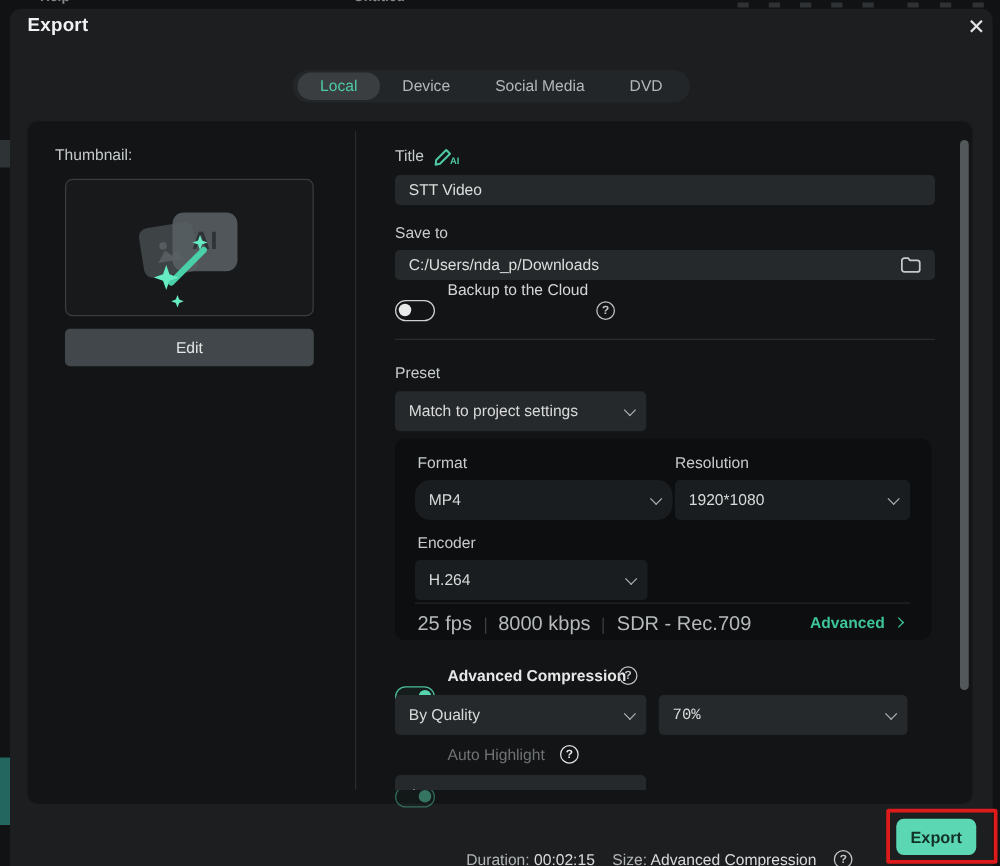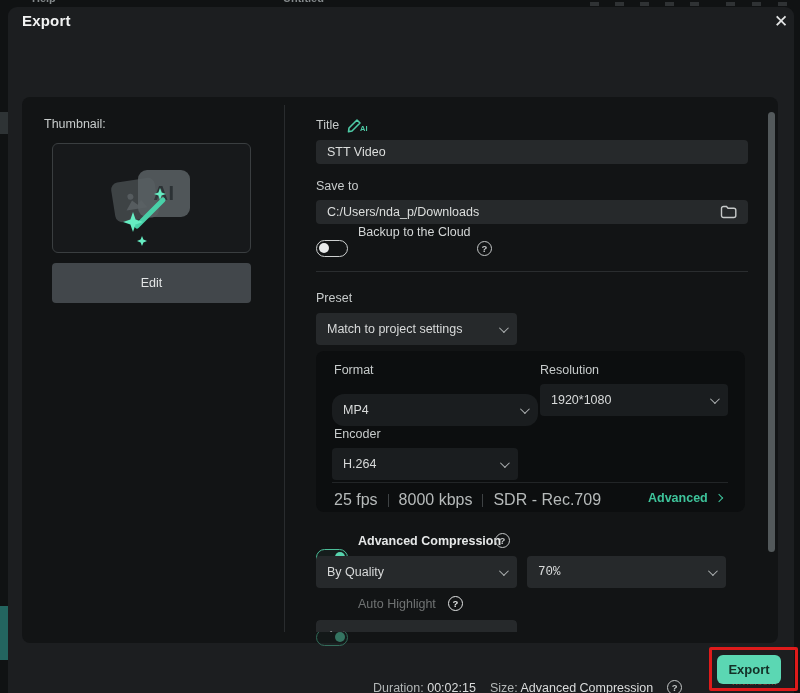--- a/index.html
+++ b/index.html
@@ -42,21 +42,21 @@
   .toggle.on { border:1.5px solid #4cbd98; background:#20413637; }
   .toggle.on .knob { position:absolute; right:2px; top:2px; width:10px; height:10px; border-radius:50%; background:#57d3ad; }
 
   .help { width:15px; height:15px; border:1.3px solid #c3c6c6; border-radius:50%; color:#c3c6c6; font-size:9.5px; font-weight:700; display:flex; align-items:center; justify-content:center; cursor:pointer; }
 
   .hline { background:#2a2d2f; height:1px; }
   .vline { background:#292c2e; width:1px; }
 
   
   .thumb-box { left:52px; top:143px; width:199px; height:110px; background:#17191b; border:1px solid #3a3e40; border-radius:6px; }
-  .edit-btn { left:52px; top:263px; width:199px; height:40px; background:#42474b; border:none; border-radius:4px; color:#e3e5e5; font-size:12.5px; font-family:"Liberation Sans",sans-serif; cursor:pointer; }
+  .edit-btn { left:52px; top:263px; width:199px; height:30px; background:#42474b; border:none; border-radius:4px; color:#e3e5e5; font-size:12.5px; font-family:"Liberation Sans",sans-serif; cursor:pointer; }
   .card-back { position:absolute; left:60px; top:36px; width:44px; height:40px; background:#4b5154; opacity:.75; border-radius:7px; transform:rotate(-9deg); display:flex; align-items:center; justify-content:center; }
   .card-front { position:absolute; left:85px; top:26px; width:52px; height:47px; background:#5a6164; opacity:.85; border-radius:9px; display:flex; align-items:center; justify-content:center; color:#30373a; font-weight:800; font-size:20px; letter-spacing:.5px; }
 
   
   .fmt-panel { left:316px; top:351px; width:429px; height:161px; background:#0c0e0f; border-radius:8px; }
 
   .specs { display:flex; align-items:center; gap:0; font-size:16px; color:#b6baba; }
   .spec-sep { width:1px; height:13px; background:#3e4244; margin:0 10px; }
   .adv-link { color:#3ec49b; font-weight:700; font-size:12.5px; display:flex; align-items:center; gap:8px; cursor:pointer; }
   .chev-r { width:6px; height:6px; border-right:1.7px solid #3ec49b; border-top:1.7px solid #3ec49b; transform:rotate(45deg); }
@@ -91,20 +91,26 @@
 <div class="mini-frag" style="left:752px; top:2px; width:9px; height:4px;"></div>
 <div class="mini-frag" style="left:778px; top:2px; width:9px; height:4px;"></div>
 <div class="abs" style="left:0; top:606px; width:8px; height:54px; background:#23655f;"></div>
 <div class="abs" style="left:0; top:112px; width:8px; height:22px; background:#2e3335;"></div>
 
 <div class="abs dialog">
 
   <div class="abs dlg-title" style="position:absolute; left:14px; top:5px;">Export</div>
   <div style="position:absolute; left:760px; top:2px;" class="close-x">✕</div>
 
+  <div class="tabbar" style="position:absolute; left:226px; top:49px;">
+    <div class="tab active">Local</div>
+    <div class="tab">Device</div>
+    <div class="tab">Social Media</div>
+    <div class="tab">DVD</div>
+  </div>
 </div>
 
 <div class="abs panel"></div>
 
 <div class="abs lbl" style="left:44px; top:117px;">Thumbnail:</div>
 
 <div class="abs thumb-box">
   <div class="card-back">
     <svg width="24" height="22" viewBox="0 0 24 22" fill="none">
       <circle cx="8" cy="7" r="3" fill="#6c7376"></circle>
@@ -155,21 +161,21 @@
 <div class="abs hline" style="left:316px; top:271px; width:432px;"></div>
 
 <div class="abs lbl" style="left:316px; top:291px;">Preset</div>
 <div class="abs dd" style="left:316px; top:313px; width:201px;">
   <span>Match to project settings</span>
   <span class="chev"></span>
 </div>
 
 <div class="abs fmt-panel">
   <div class="lbl" style="position:absolute; left:18px; top:12px;">Format</div>
-  <div class="dd inner" style="position:absolute; left:16px; top:43px; width:206px;border-radius:12px;">
+  <div class="dd inner" style="position:absolute; left:16px; top:33px; width:206px;border-radius:12px;">
     <span>MP4</span>
     <span class="chev"></span>
   </div>
 
   <div class="lbl" style="position:absolute; left:224px; top:12px;">Resolution</div>
   <div class="dd inner" style="position:absolute; left:224px; top:33px; width:188px;">
     <span>1920*1080</span>
     <span class="chev"></span>
   </div>
 

